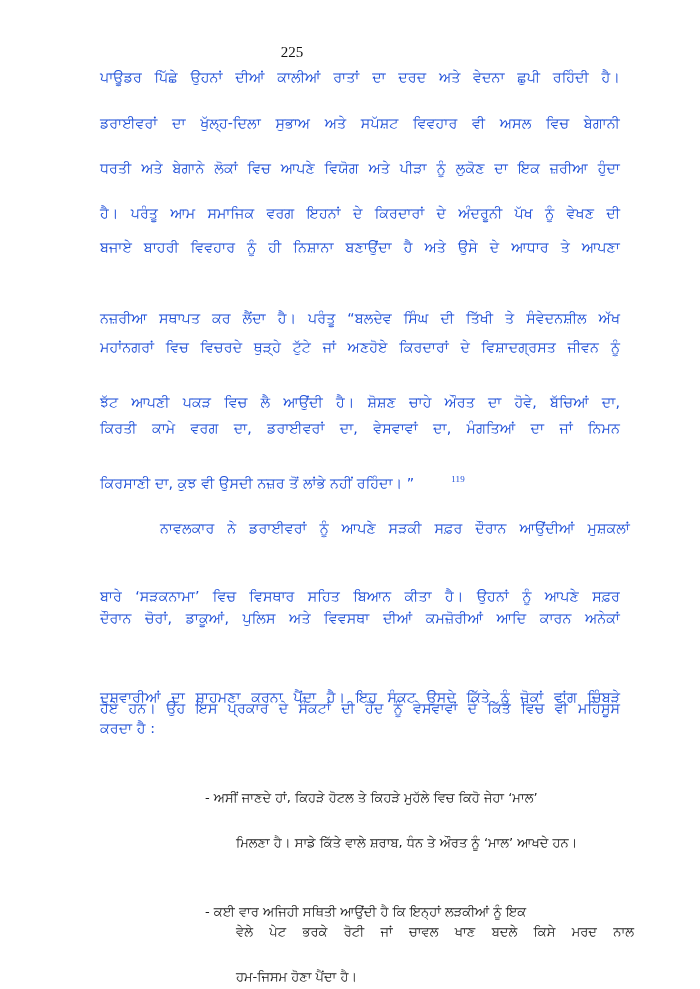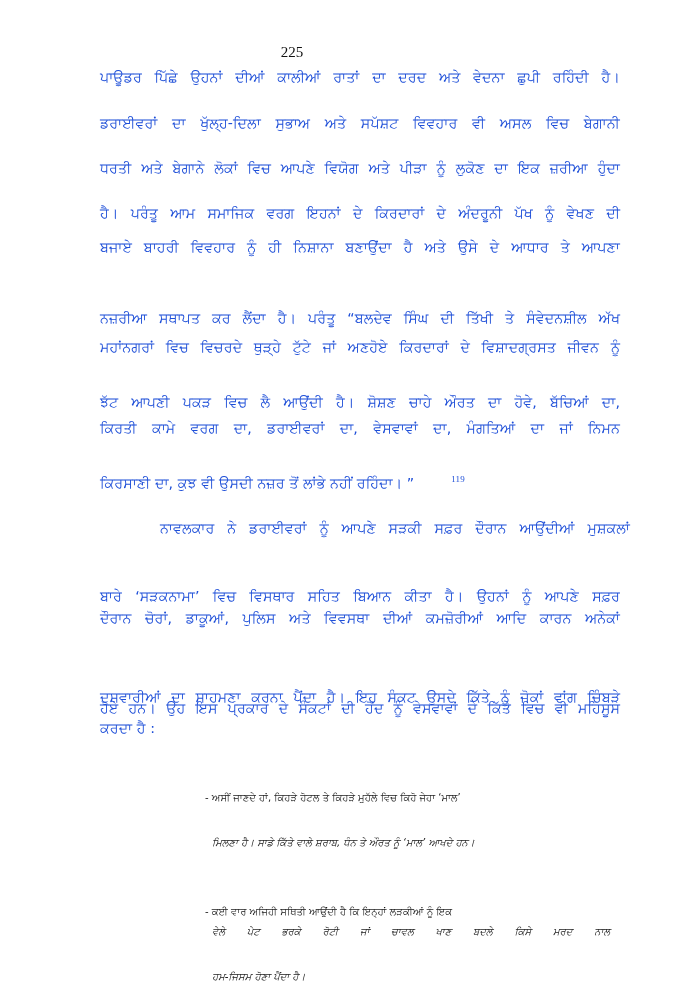--- a/index.html
+++ b/index.html
@@ -39,31 +39,30 @@
     }
     .line.last {
       text-align-last: left;
     }
     .line.indent {
       left: 160px;
       width: 470px;
     }
     .quote-line {
       position: absolute;
-      font-size: 10px;
+      font-size: 13px;
       white-space: nowrap;
       line-height: 20px;
       color: #1c1c1c;
     }
     .quote-line.first {
       left: 205px;
     }
     .quote-line.cont {
-      left: 212px;
-      font-style: italic;
+      left: 236px;
     }
     .quote-line.justified {
       text-align: justify;
       text-align-last: justify;
     }
     sup.fn {
       font-family: "Liberation Serif", "DejaVu Serif", serif;
       font-size: 9px;
       vertical-align: 6px;
       line-height: 0;

